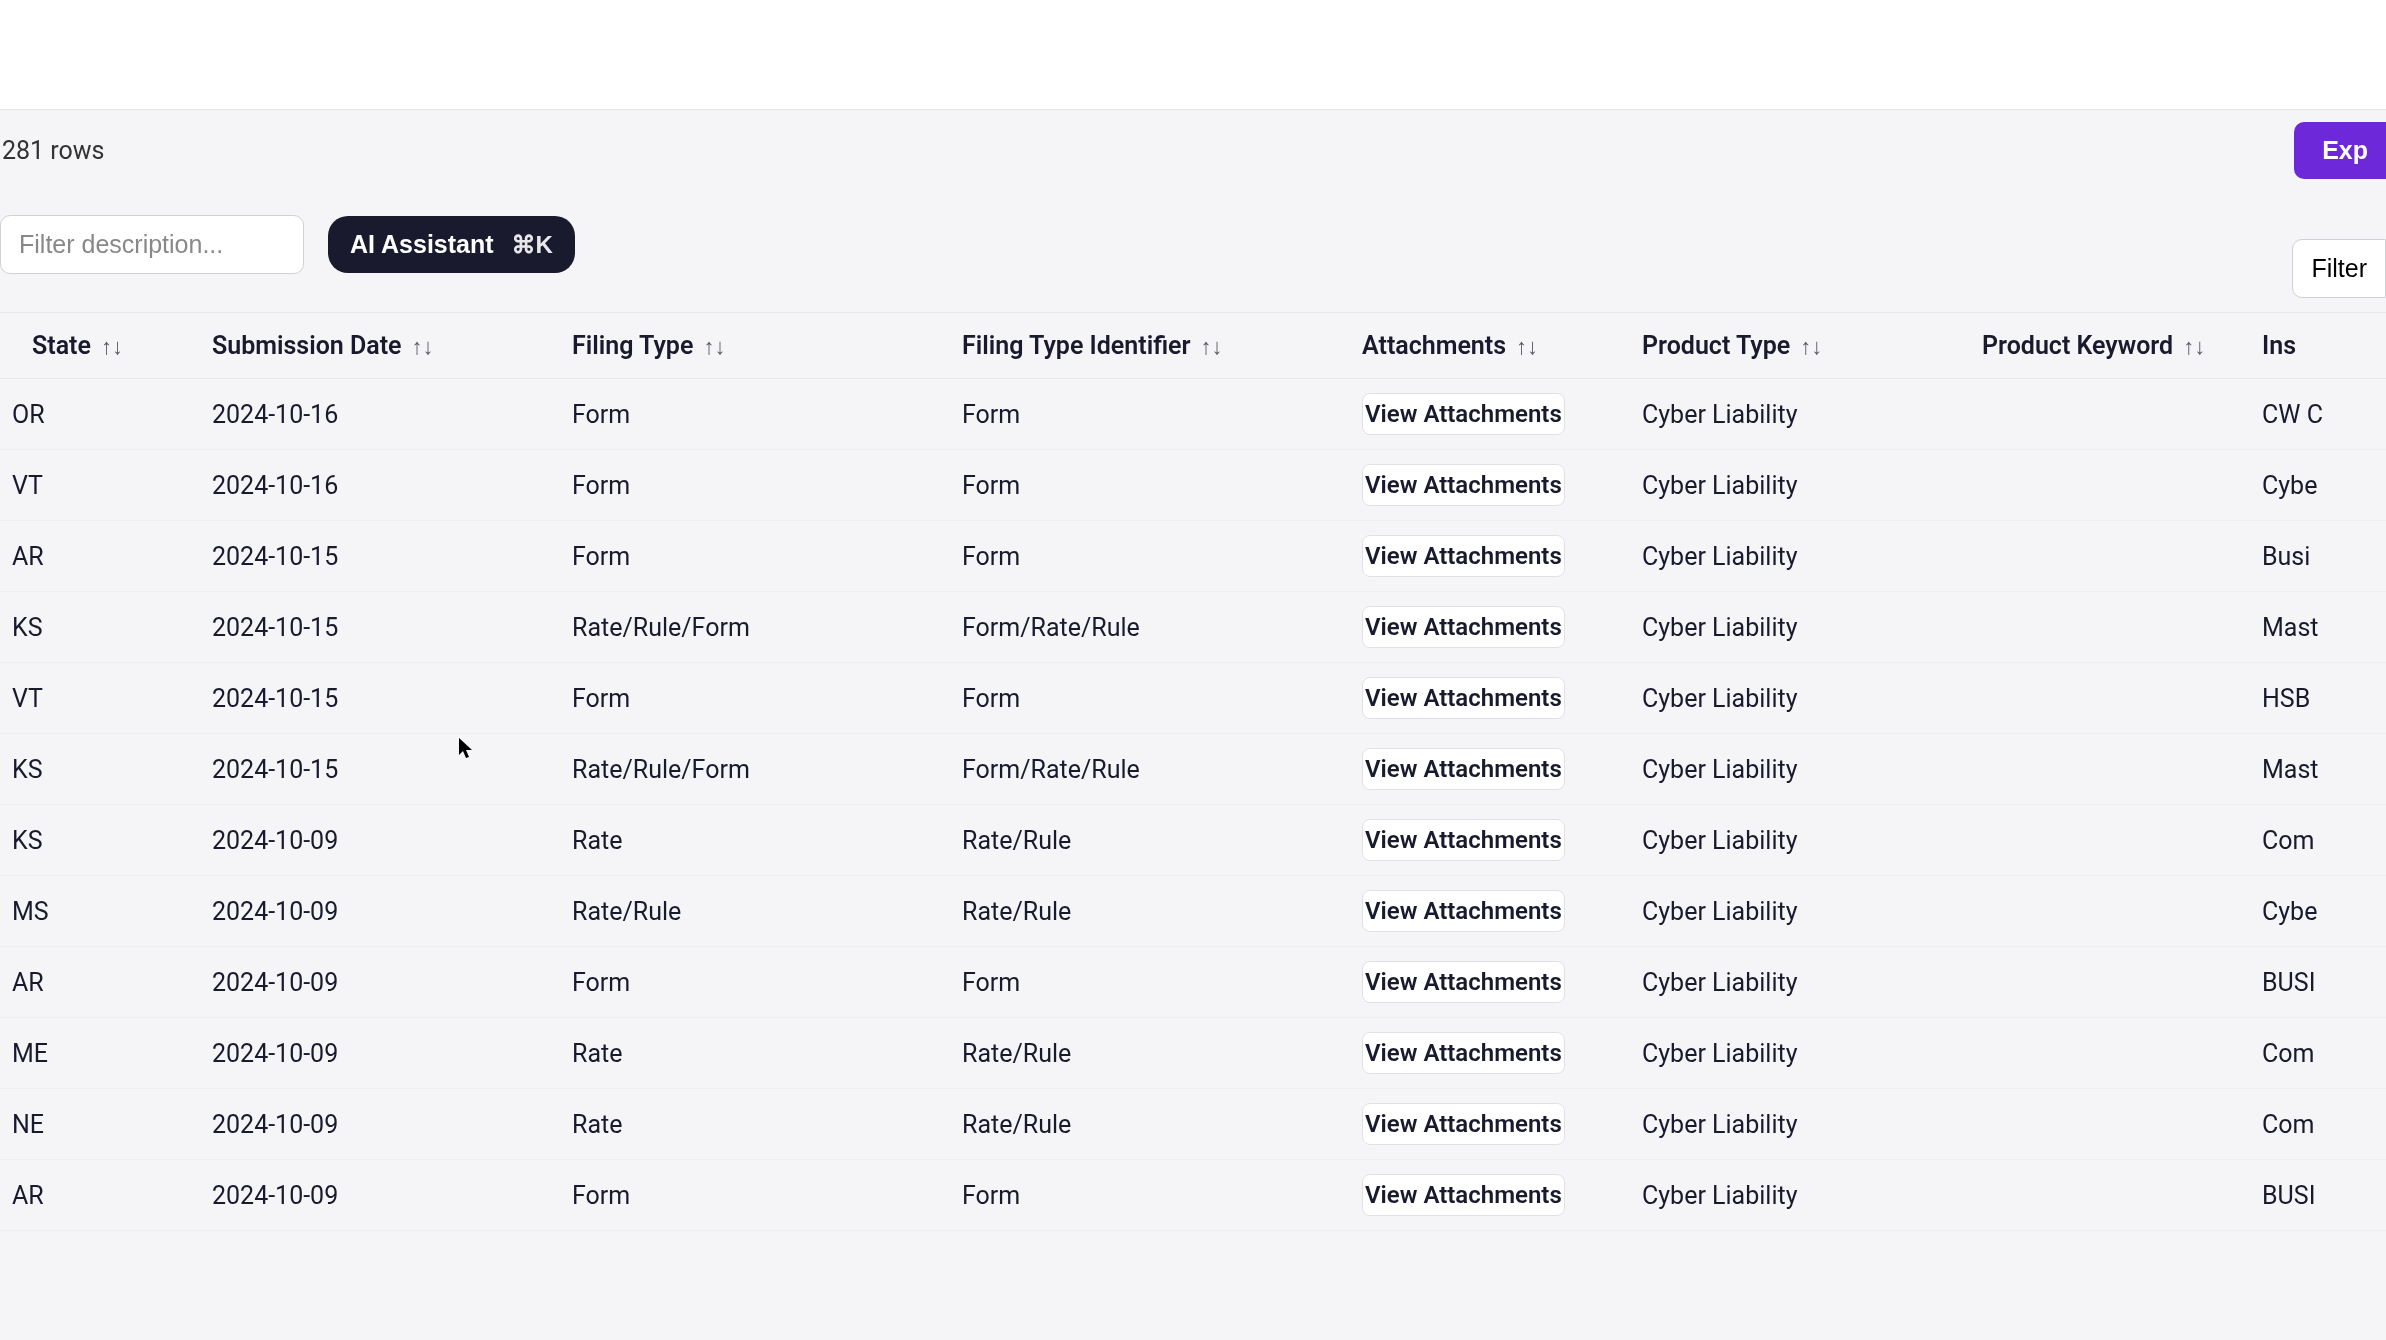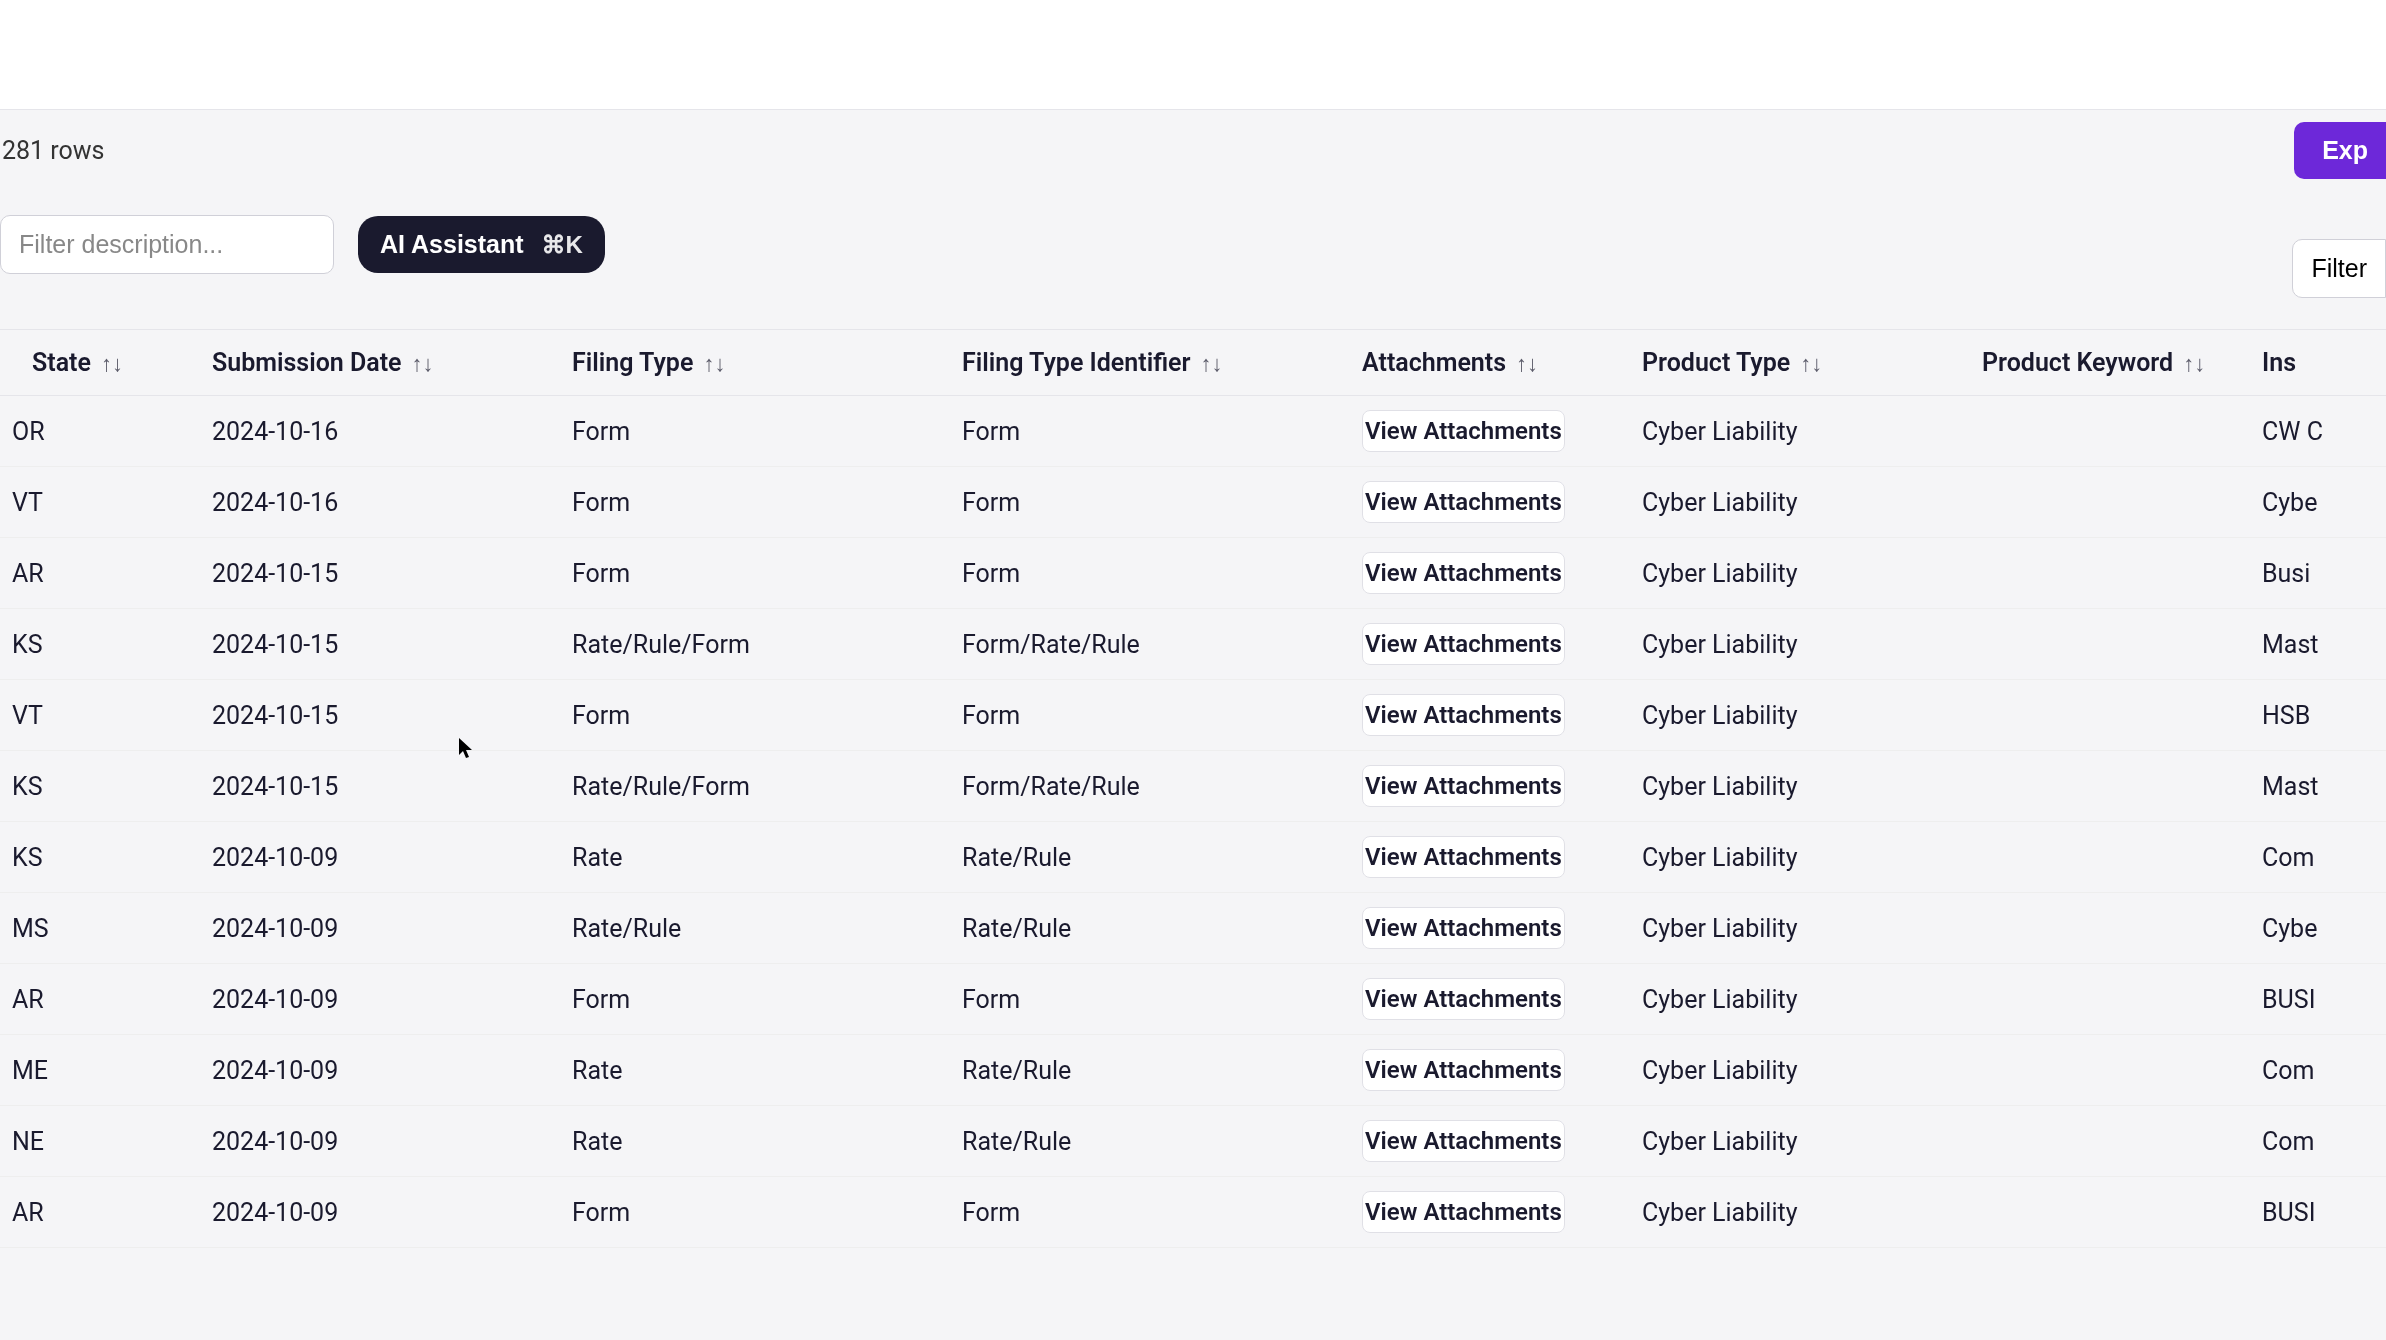--- a/index.html
+++ b/index.html
@@ -2,27 +2,27 @@
 <html><head>
 <meta charset="utf-8">
 <style>
 * { box-sizing: border-box; margin: 0; padding: 0; }
 body { font-family: -apple-system, BlinkMacSystemFont, "Segoe UI", Roboto, sans-serif; background: #f5f5f7; color: #1a1a2e; overflow-x: hidden; }
 .topbar { height: 110px; border-bottom: 1px solid #e5e5ea; background: #fff; }
 .toolbar-row { display: flex; align-items: center; justify-content: space-between; padding: 12px 0 12px 0; }
 .row-count { font-size: 25px; color: #333; padding-left: 2px; }
 .export-btn { background: #6d28d9; color: #fff; border: none; border-radius: 10px 0 0 10px; padding: 14px 18px 14px 28px; font-size: 25px; font-weight: 600; cursor: pointer; }
 .filter-row { display: flex; align-items: center; gap: 24px; padding: 0 0 14px 0; }
-.filter-input { border: 1px solid #d0d0d8; border-radius: 10px; padding: 14px 18px; font-size: 25px; color: #666; background: #fff; width: 334px; outline: none; }
+.filter-input { border: 1px solid #d0d0d8; border-radius: 10px; padding: 14px 18px; font-size: 25px; color: #666; background: #fff; width: 304px; outline: none; }
 .filter-input::placeholder { color: #888; }
 .ai-btn { background: #1a1a2e; color: #fff; border: none; border-radius: 20px; padding: 14px 22px; font-size: 25px; font-weight: 600; cursor: pointer; display: flex; align-items: center; gap: 18px; }
 .kbd { font-size: 24px; opacity: .9; }
 .right-controls { margin-left: auto; display:flex; align-items:center; gap:20px;}
 .flt-btn { border: 1px solid #d0d0d8; border-radius: 10px 0 0 10px; padding: 14px 18px; font-size: 25px; background: #fff; cursor: pointer; margin-top: 48px; }
-.table-wrap { overflow-x: auto; border-top: 1px solid #e5e5ea; margin-top: 17px; }
+.table-wrap { overflow-x: auto; border-top: 1px solid #e5e5ea; }
 table { border-collapse: collapse; width: 2500px; table-layout: fixed; }
 th { text-align: left; font-weight: 600; font-size: 25px; padding: 18px 12px; border-bottom: 1px solid #e5e5ea; white-space: nowrap; }
 th .sort { display: inline-block; margin-left: 10px; font-size: 22px; opacity: .7; }
 td { font-size: 25px; padding: 14px 12px; border-bottom: 1px solid #eee; white-space: nowrap; color: #1a1a2e; }
 .view-att { display: inline-block; border: 1px solid #e0e0e6; border-radius: 8px; padding: 6px 2px; font-size: 24px; font-weight: 600; background: #fff; cursor: pointer; }
 col.c-state { width: 200px; }
 col.c-date { width: 360px; }
 col.c-ftype { width: 390px; }
 col.c-ftid { width: 400px; }
 col.c-att { width: 280px; }

